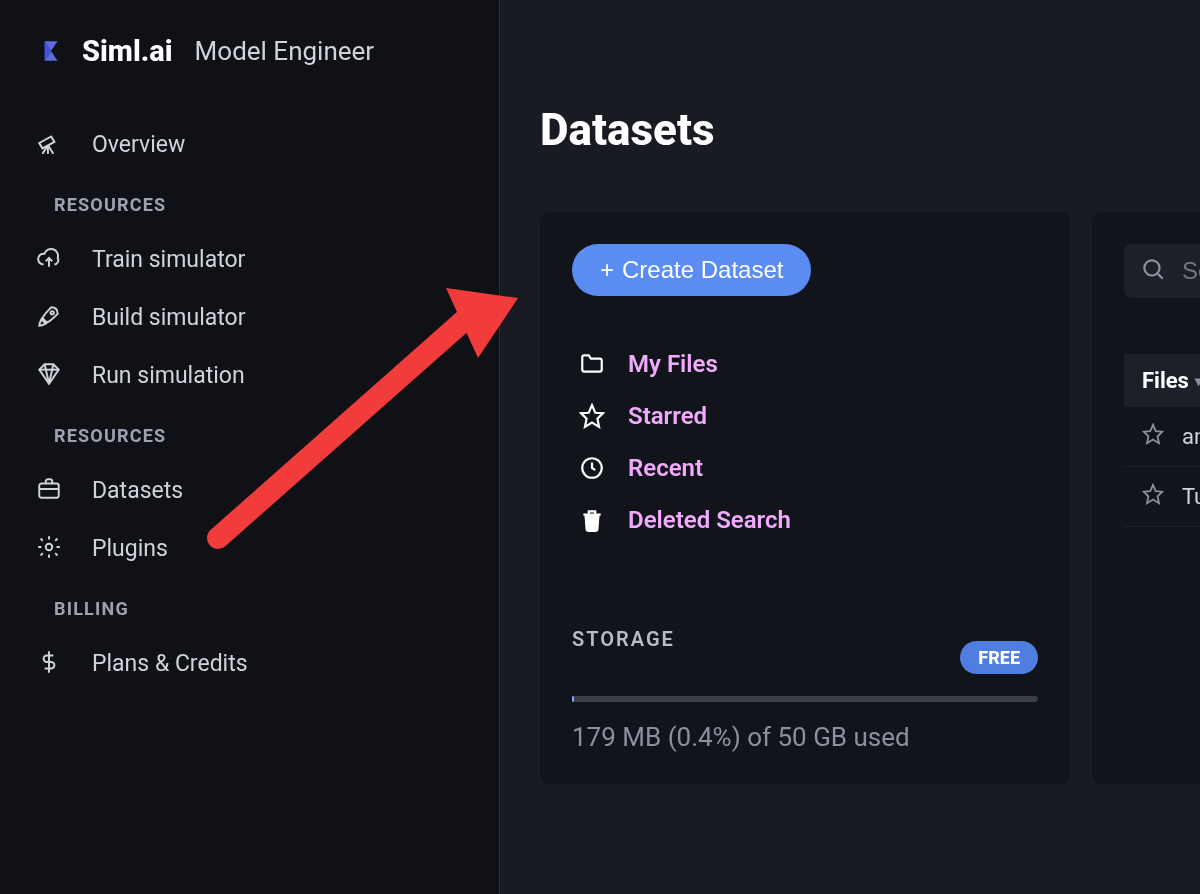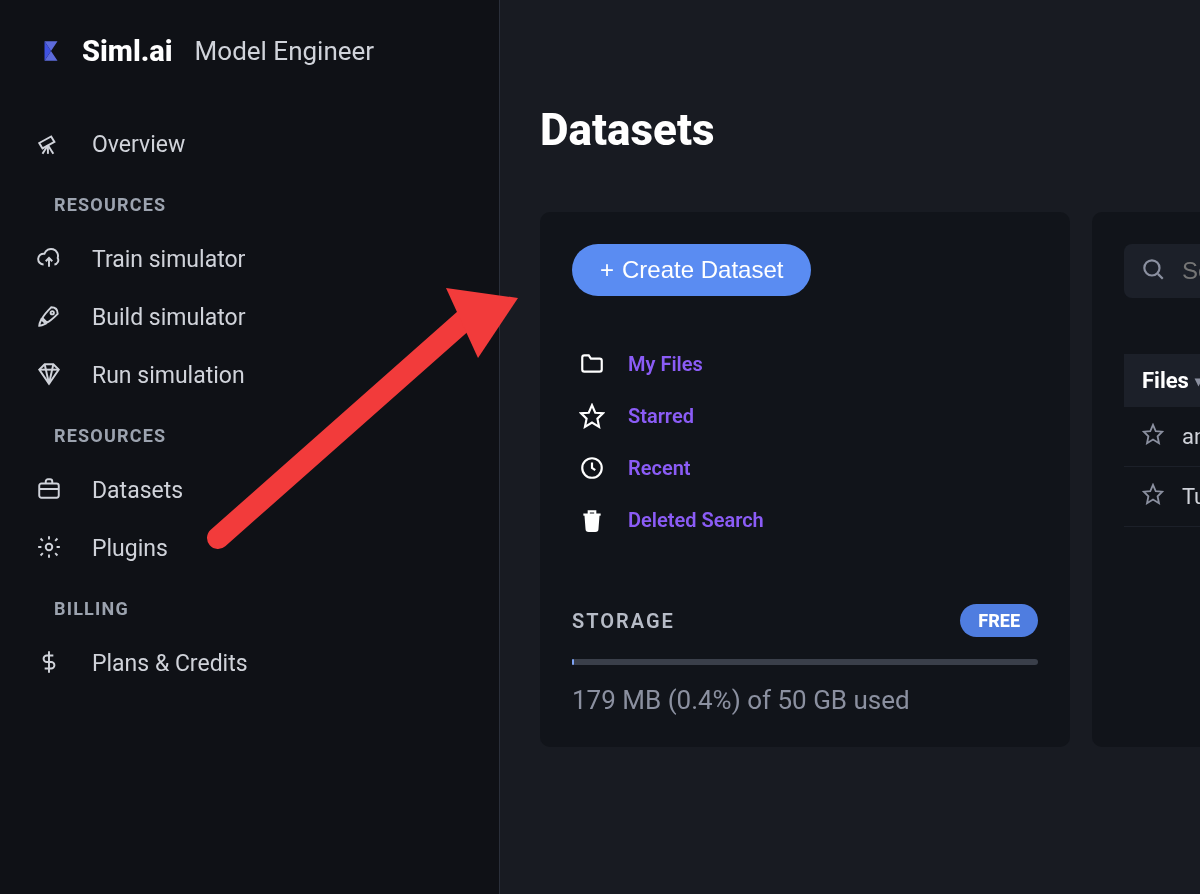--- a/index.html
+++ b/index.html
@@ -93,35 +93,35 @@
     font-weight: 500;
     padding: 12px 28px;
     border: none;
     border-radius: 999px;
     cursor: pointer;
     margin-bottom: 54px;
   }
   .filter-list { display:flex; flex-direction:column; gap: 24px; margin-bottom: 70px; padding-left: 6px;}
   .filter-item {
     display:flex; align-items:center; gap: 22px;
-    font-size: 20px; font-weight: 600; color:#8b5cf6; cursor:pointer;
+    font-size: 24px; font-weight: 600; color:#f0abfc; cursor:pointer;
   }
   .filter-icon { width:28px; height:28px; display:flex; align-items:center; justify-content:center; }
   .filter-icon svg { width:26px; height:26px; stroke:#fff; fill:none; stroke-width:2; }
   .storage-row { display:flex; align-items:center; justify-content:space-between; margin-bottom: 22px; }
   .storage-label { font-size:20px; font-weight:600; letter-spacing:2px; color:#B7BCC7;text-align:center; }
   .free-badge {
     background:#4A7BE0; color:#0F1730; font-size:18px; font-weight:800;
     padding:6px 18px; border-radius:999px;
     color:#fff;
   }
   .free-badge { color:#0c1e4d; }
   .free-badge { color:#fff; background:#4F7DE0;}
   .free-badge { color:#0f1116;}
-  .free-badge { color:#fff; background:#4F7DE0; }
+  .free-badge { color:#fff; background:#4F7DE0;margin-top:37px; }
   .free-badge { color:#0F1116; }
   
   .free-badge { background:#4F7DE0; color:#fff; font-weight:800; }
   .free-badge { color:#ffffff; }
   .free-badge { color:#ffffff;}
   .progress-track {
     height:6px; background:#3A3F4A; border-radius:3px; position:relative; margin-bottom:20px;
   }
   .progress-fill { height:100%; width:0.4%; background:#7EA3F4; border-radius:3px; }
   .storage-text { font-size:26px; color:#8B90A0; }

